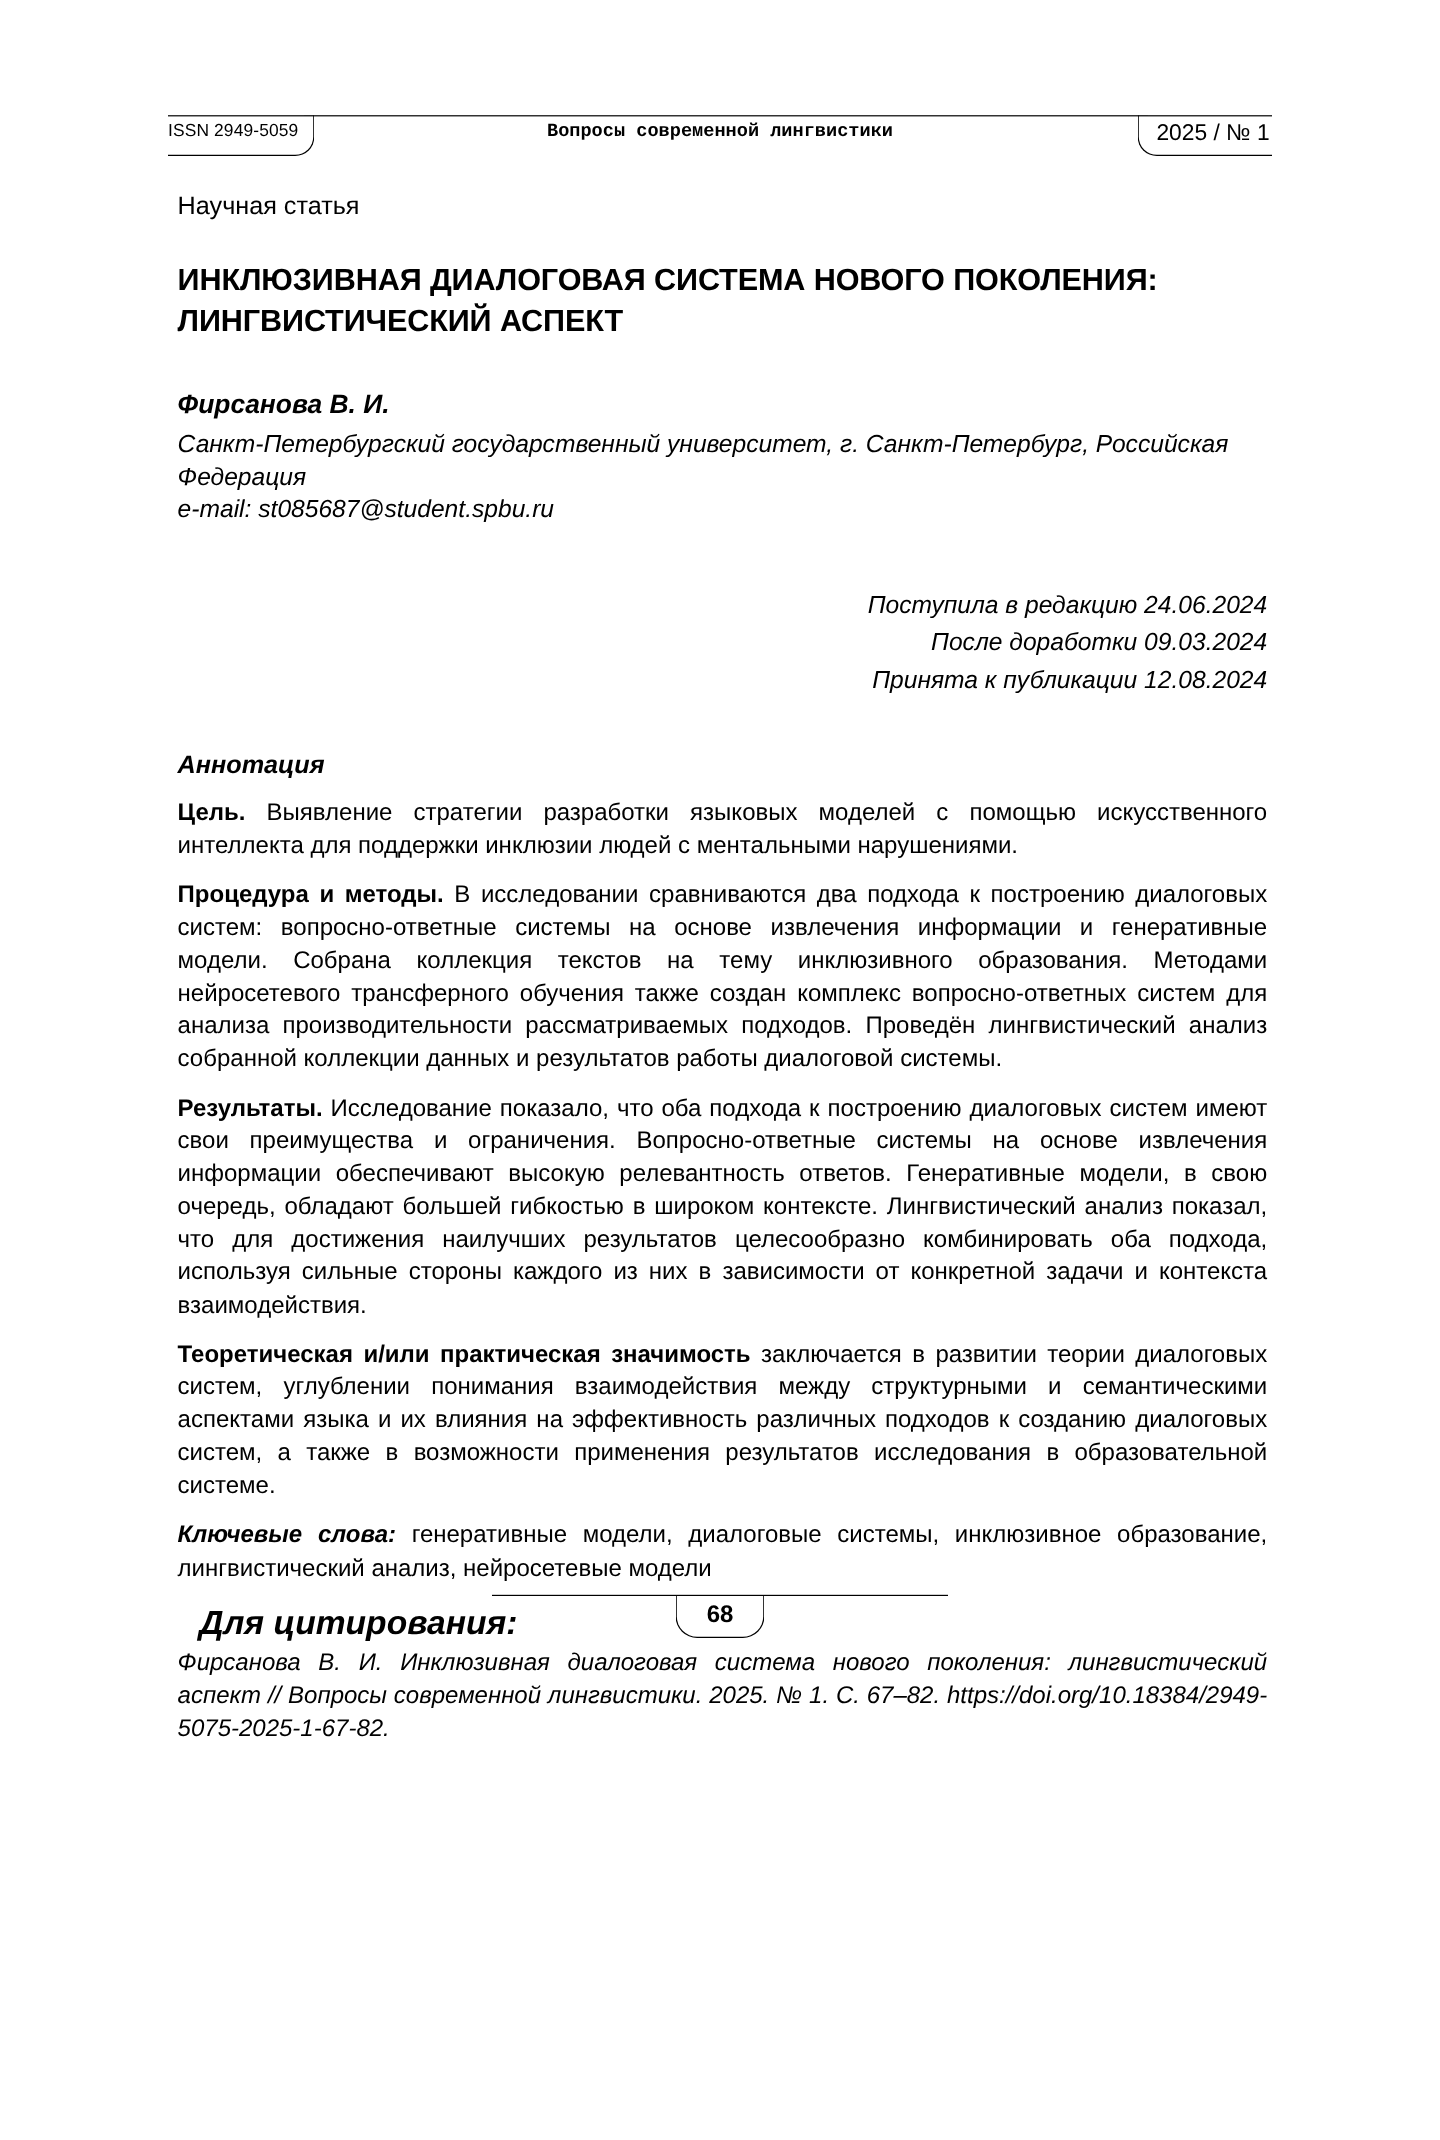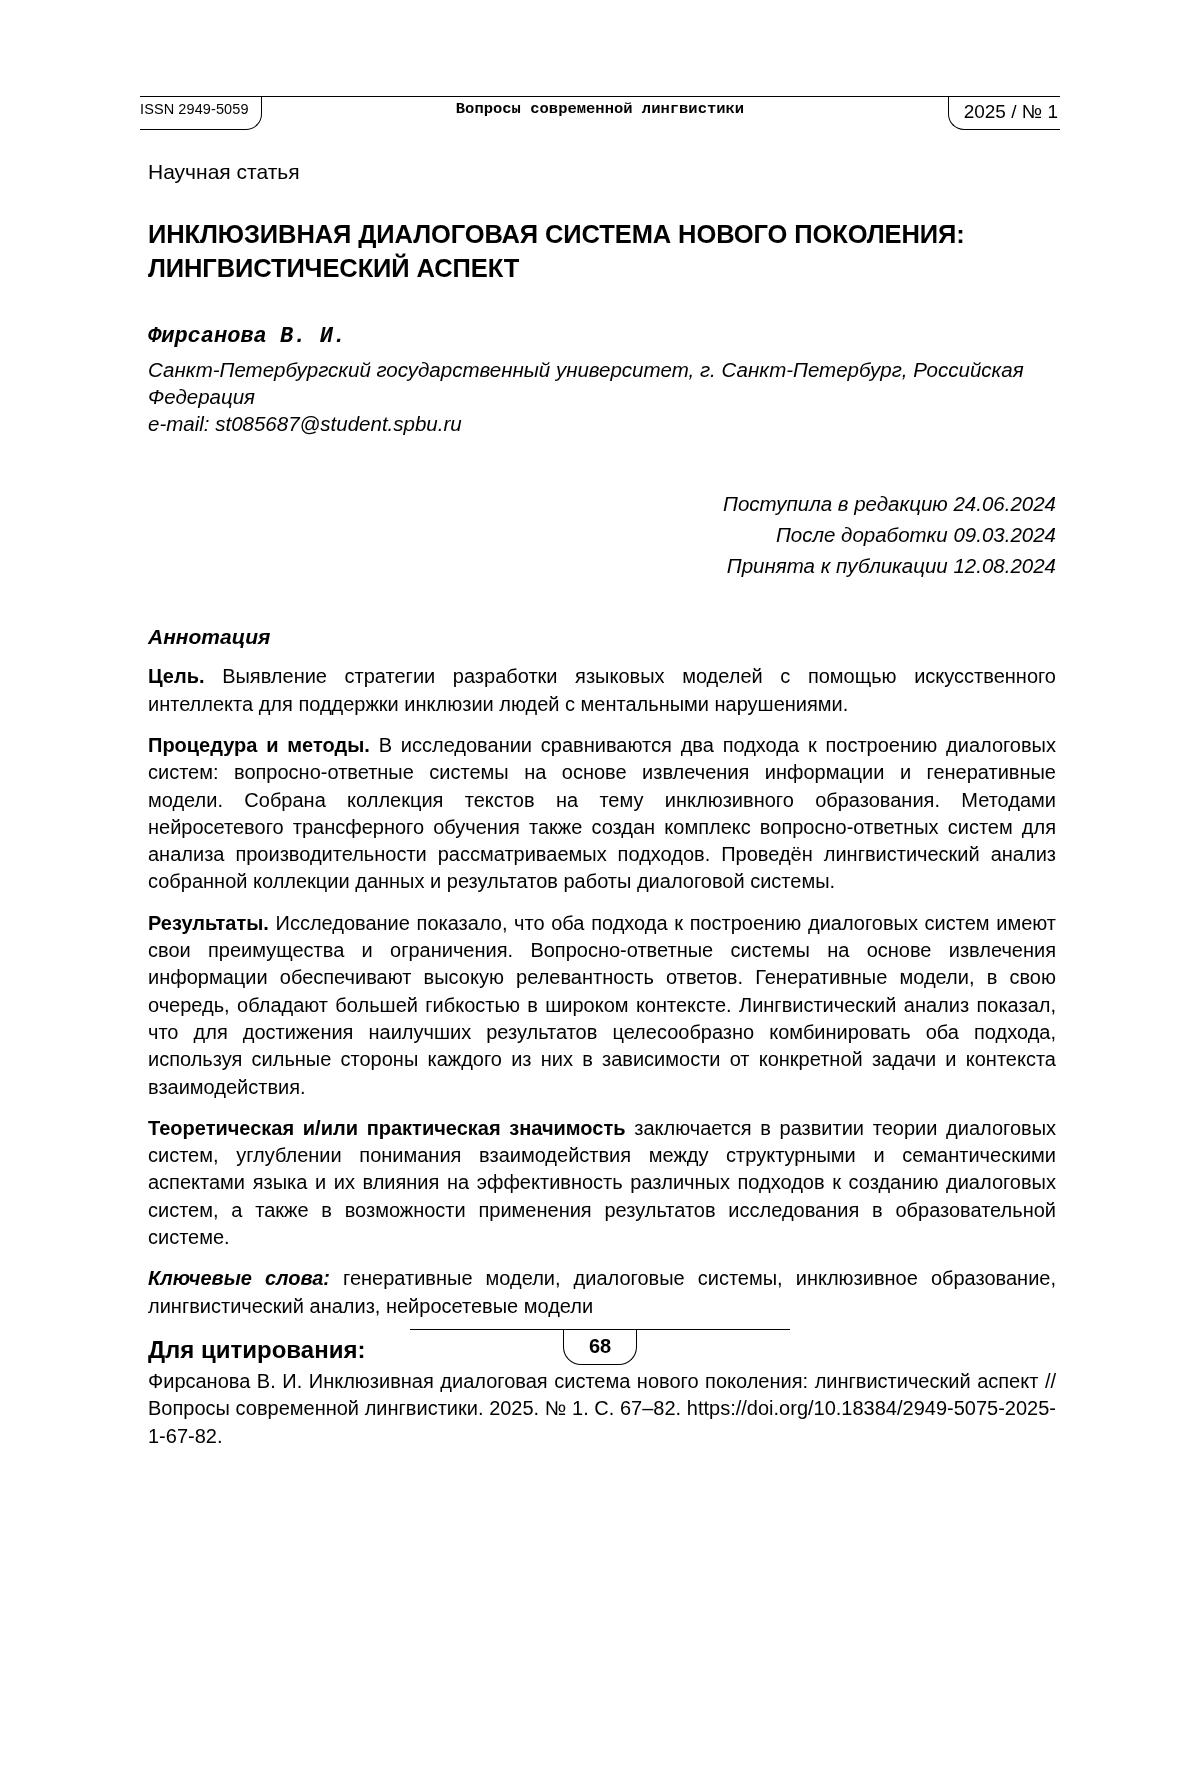--- a/index.html
+++ b/index.html
@@ -101,21 +101,20 @@
     font-weight: 700;
     line-height: 1.33;
     margin: 0 0 38px 0;
     letter-spacing: -0.1px;
   }
   .author {
     font-size: 22px;
     font-weight: 700;
     font-style: italic;
     margin-bottom: 7px;
-    font-family: Liberation Mono, monospace;
   }
   .affil {
     font-size: 20.5px;
     font-style: italic;
     line-height: 1.32;
   }
   .email {
     font-size: 20.5px;
     font-style: italic;
     margin-top: 2px;
@@ -137,29 +136,31 @@
   p.par {
     font-size: 20px;
     line-height: 1.365;
     text-align: justify;
     margin: 0 0 14px 0;
     hyphens: manual;
   }
   p.par b { font-weight: 700; }
   .kw b { font-weight: 700; font-style: italic; }
   .cite-head {
-    font-size: 24px;
-    font-weight: 700;
-    margin: 16px 0 4px 0;
+    font-size: 28px;
+    font-weight: 700;
+    font-style: italic;
+    margin: 16px 0 4px 18px;
   }
   p.cite {
     font-size: 20px;
     line-height: 1.37;
     text-align: justify;
     margin: 0;
+    font-style: italic;
   }
   
   .footer {
     position: absolute;
     left: 0;
     right: 0;
     bottom: 118px;
     height: 60px;
   }
   .footer-rule {

